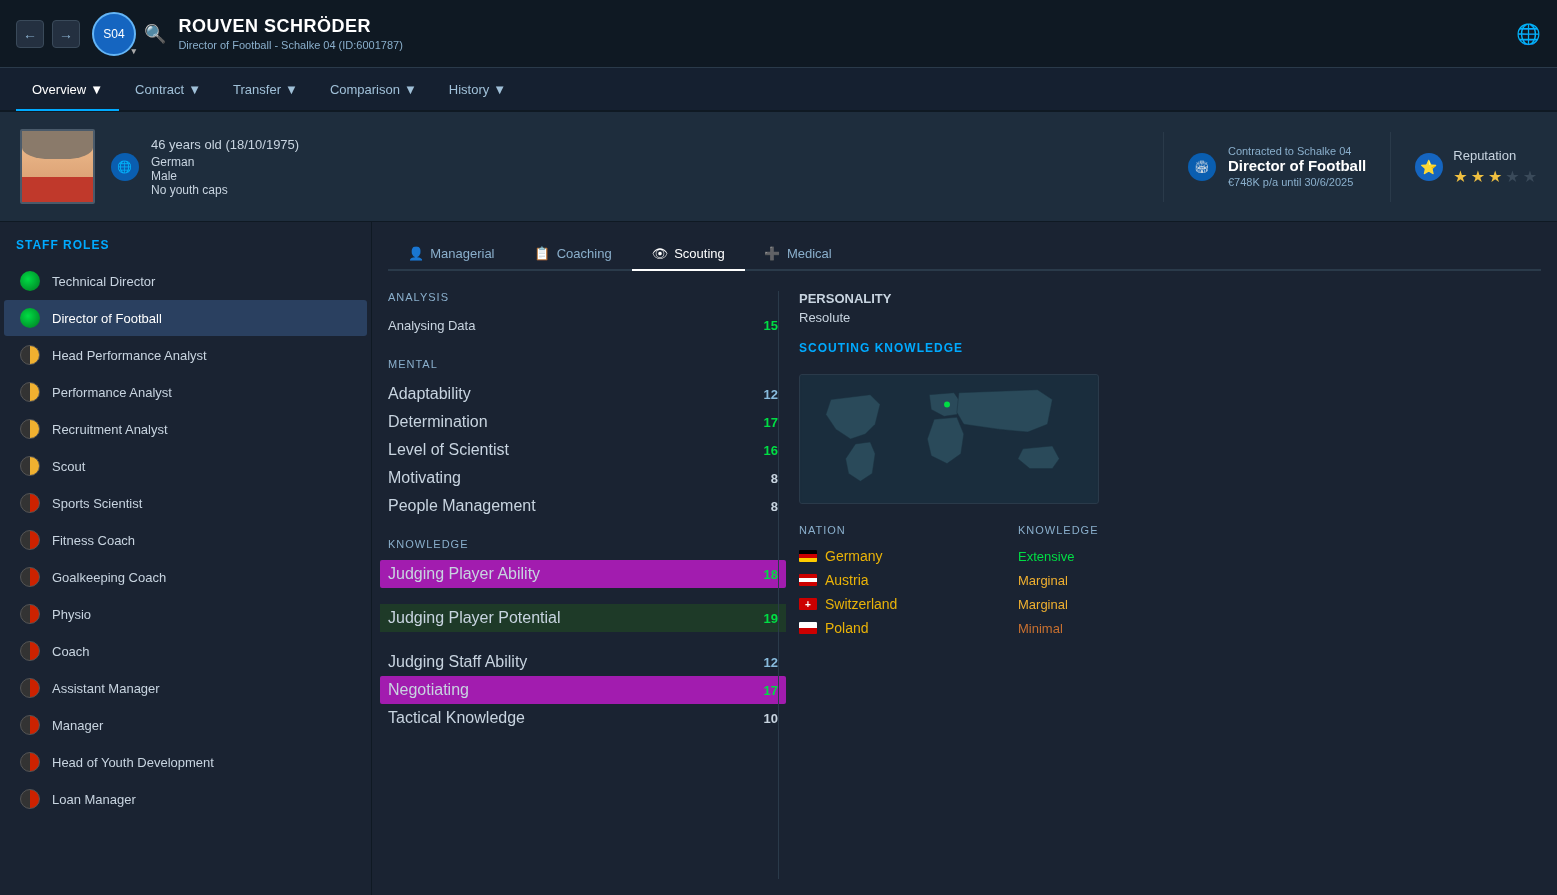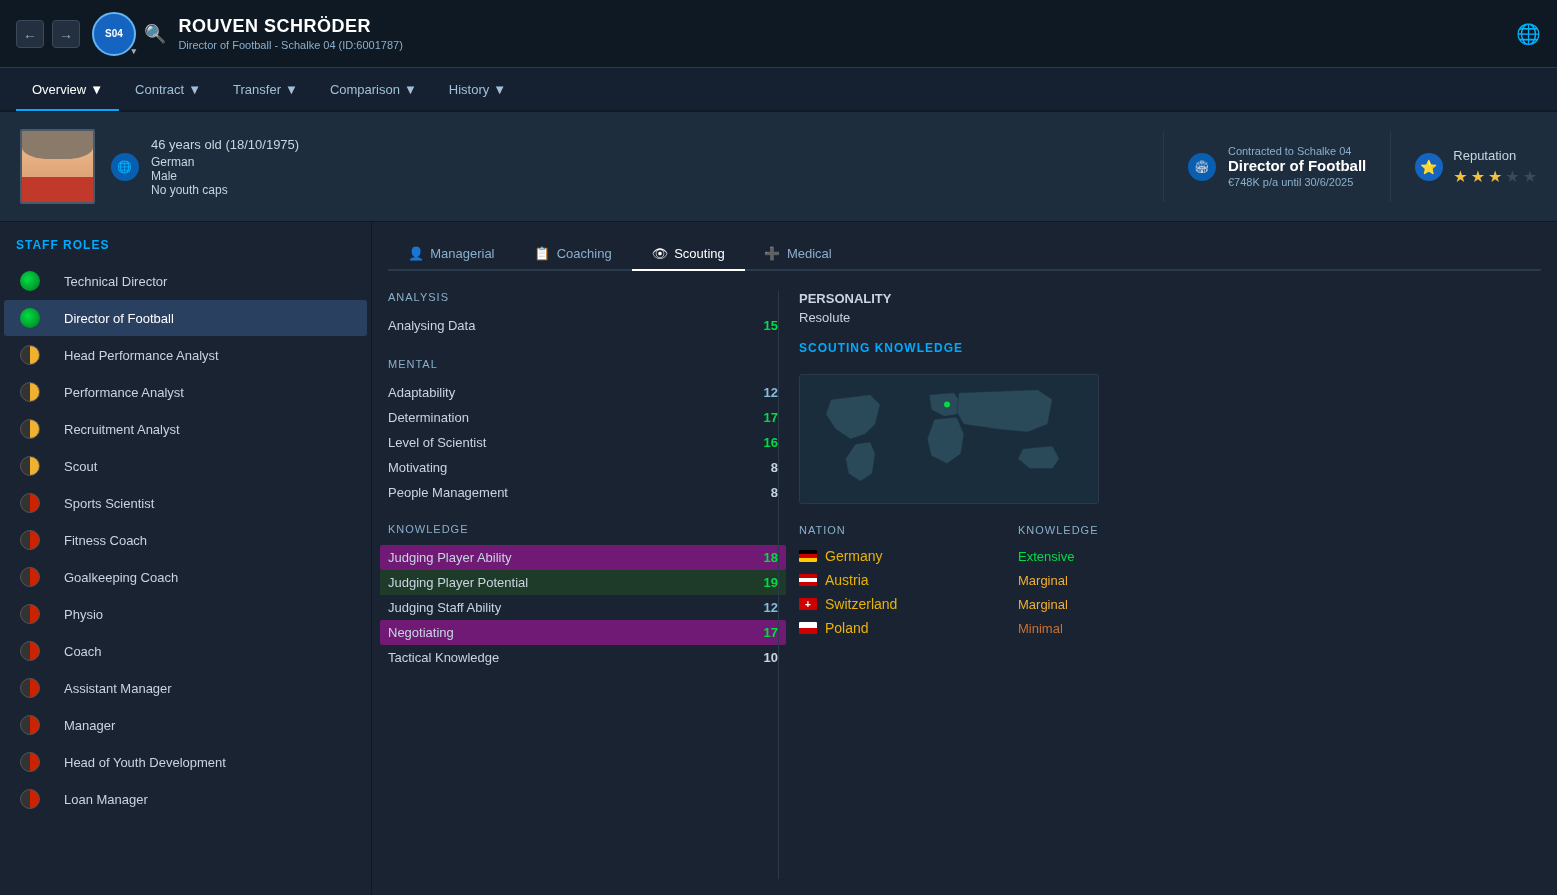--- a/index.html
+++ b/index.html
@@ -270,21 +270,21 @@
     }
     .role-icon.green { background: radial-gradient(circle at 40% 40%, #00dd44, #007722); }
     .role-icon.half-yellow {
       background: linear-gradient(90deg, #333 50%, #f0b030 50%);
       border: 1px solid #555;
     }
     .role-icon.half-red {
       background: linear-gradient(90deg, #333 50%, #cc2200 50%);
       border: 1px solid #555;
     }
-    .role-name { color: #c8d4e0; font-size: 13px; margin-left: 12px; }
+    .role-name { color: #c8d4e0; font-size: 13px; }
     .role-name.active { color: #ffffff; }
 
     
     .right-panel {
       flex: 1;
       display: flex;
       flex-direction: column;
       padding: 16px;
     }
 
@@ -327,33 +327,33 @@
       text-transform: uppercase;
       letter-spacing: 1px;
       margin-bottom: 10px;
     }
 
     .stat-row {
       display: flex;
       align-items: center;
       padding: 5px 0;
     }
-    .stat-name { flex: 1; color: #c8d4e0; font-size: 13px; }
+    .stat-name { flex: 1; color: #c8d4e0; font-size: 16px; }
     .stat-value {
       width: 28px;
       text-align: right;
       font-size: 13px;
       font-weight: bold;
     }
     .stat-value.high { color: #00dd44; }
     .stat-value.medium { color: #88bbdd; }
     .stat-value.low { color: #c8d4e0; }
 
     .stat-row.highlighted {
-      background: #701a75;
+      background: #a21caf;
       margin: 0 -8px;
       padding: 5px 8px;
       border-radius: 2px;
     }
 
     .analysis-section { margin-bottom: 20px; }
     .analysis-row {
       display: flex;
       align-items: center;
       padding: 5px 0;
@@ -471,21 +471,21 @@
   </style>
 </head>
 <body>
 
 <div class="top-bar">
   <div class="nav-arrows">
     <button class="nav-btn">←</button>
     <button class="nav-btn">→</button>
   </div>
   <div class="club-badge">
-    <span style="font-size:10px; font-weight:bold; color:#fff;">S04</span>
+    <span style="font-size:12px; font-weight:normal; color:#fff;">S04</span>
   </div>
   <button class="search-btn">🔍</button>
   <div class="person-info">
     <h1>ROUVEN SCHRÖDER</h1>
     <div class="subtitle">Director of Football - Schalke 04 (ID:6001787)</div>
   </div>
   <div class="top-right-icon">🌐</div>
 </div>
 
 <div class="nav-bar">
@@ -673,21 +673,21 @@
             <span class="stat-value low">8</span>
           </div>
         </div>
 
         <div class="knowledge-section">
           <div class="section-label">KNOWLEDGE</div>
           <div class="stat-row highlighted">
             <span class="stat-name">Judging Player Ability</span>
             <span class="stat-value high">18</span>
           </div>
-          <div class="stat-row" style="background:#1e3a28; margin:0 -8px; padding:5px 8px;">
+          <div class="stat-row" style="background:#1e3a28; margin:16px -8px; padding:5px 8px;">
             <span class="stat-name">Judging Player Potential</span>
             <span class="stat-value high">19</span>
           </div>
           <div class="stat-row">
             <span class="stat-name">Judging Staff Ability</span>
             <span class="stat-value medium">12</span>
           </div>
           <div class="stat-row highlighted">
             <span class="stat-name">Negotiating</span>
             <span class="stat-value high">17</span>

